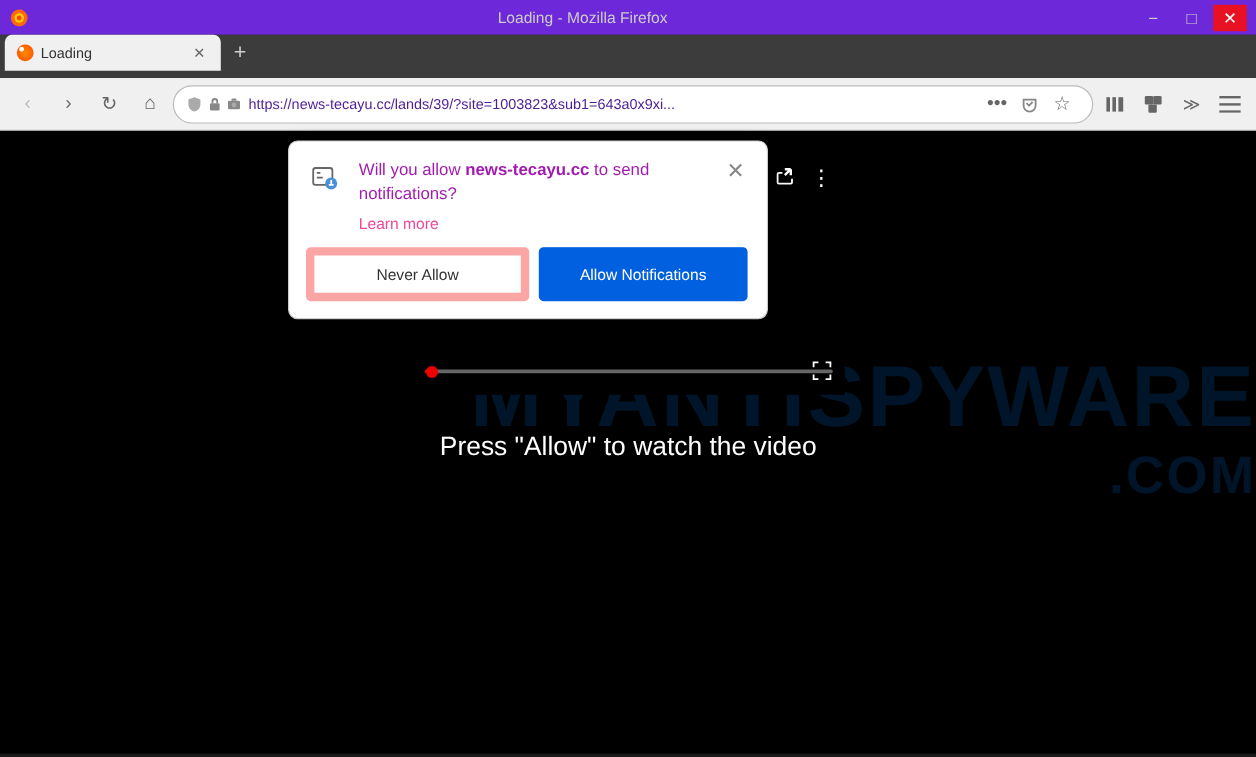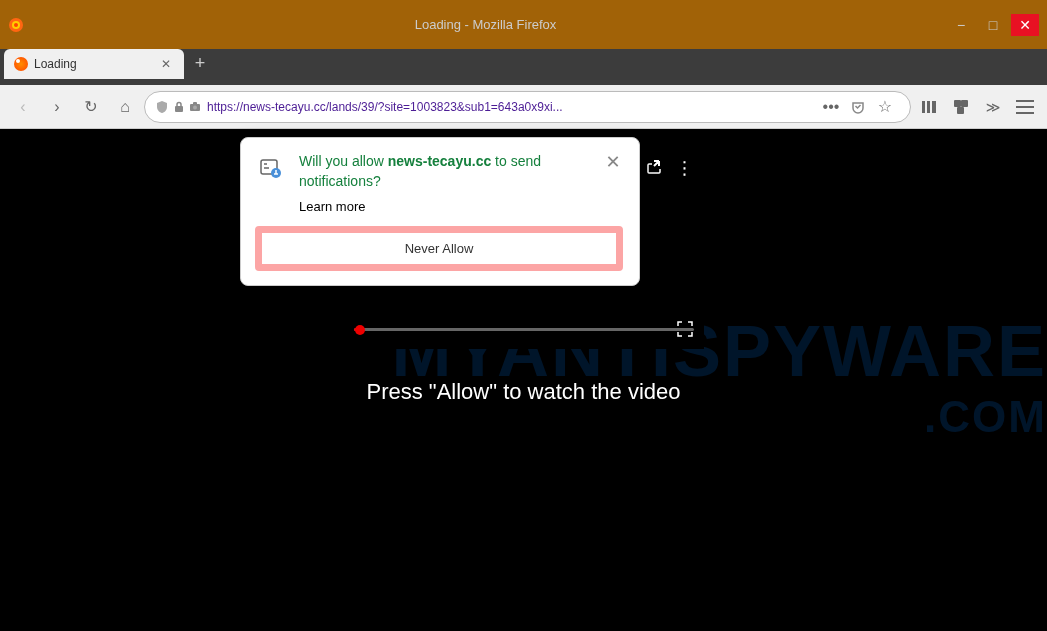--- a/index.html
+++ b/index.html
@@ -1,21 +1,21 @@
 <!DOCTYPE html>
 <html><head>
   <meta charset="utf-8">
   <style>
     * { margin: 0; padding: 0; box-sizing: border-box; }
     body { font-family: Arial, sans-serif; width: 1047px; height: 631px; overflow: hidden; background: #1a1a1a; }
 
     
     .title-bar {
-      background: #a16207;
-      height: 49px;
+      background: #6d28d9;
+      height: 29px;
       display: flex;
       align-items: center;
       justify-content: space-between;
       padding: 0 8px;
       color: #ccc;
       font-size: 13px;
     }
     .title-bar-left { display: flex; align-items: center; gap: 8px; }
     .title-bar-title { flex: 1; text-align: center; }
     .title-bar-controls { display: flex; gap: 4px; }
@@ -239,29 +239,29 @@
       align-items: flex-start;
       gap: 12px;
       margin-bottom: 8px;
     }
     .popup-icon {
       width: 32px; height: 32px;
       flex-shrink: 0;
       display: flex; align-items: center; justify-content: center;
     }
     .popup-icon svg { width: 28px; height: 28px; }
-    .popup-text { flex: 1; font-size: 14px; color: #15803d; line-height: 1.4; }
+    .popup-text { flex: 1; font-size: 14px; color: #a21caf; line-height: 1.4; }
     .popup-text strong { font-weight: bold; }
     .popup-close {
       background: none; border: none; cursor: pointer;
       color: #888; font-size: 18px; line-height: 1;
       width: 20px; height: 20px;
       display: flex; align-items: center; justify-content: center;
     }
-    .popup-learn-more { color: #000000; font-size: 13px; text-decoration: none; display: block; margin-left: 44px; margin-bottom: 12px; cursor: pointer; }
+    .popup-learn-more { color: #ec4899; font-size: 13px; text-decoration: none; display: block; margin-left: 44px; margin-bottom: 12px; cursor: pointer; }
     .popup-buttons { display: flex; gap: 8px; margin-left: 0; }
     .popup-btn-never {
       flex: 1;
       padding: 8px 12px;
       border: 7px solid #fca5a5;
       border-radius: 4px;
       background: white;
       color: #333;
       font-size: 13px;
       cursor: pointer;
@@ -440,15 +440,16 @@
         </svg>
       </div>
       <div class="popup-text">
         <span>Will you allow </span><strong>news-tecayu.cc</strong><span> to send notifications?</span>
       </div>
       <button class="popup-close">✕</button>
     </div>
     <a class="popup-learn-more">Learn more</a>
     <div class="popup-buttons">
       <button class="popup-btn-never">Never Allow</button>
+      <button class="popup-btn-allow">Allow Notifications</button>
     </div>
   </div>
 </div>
 
 </body></html>

